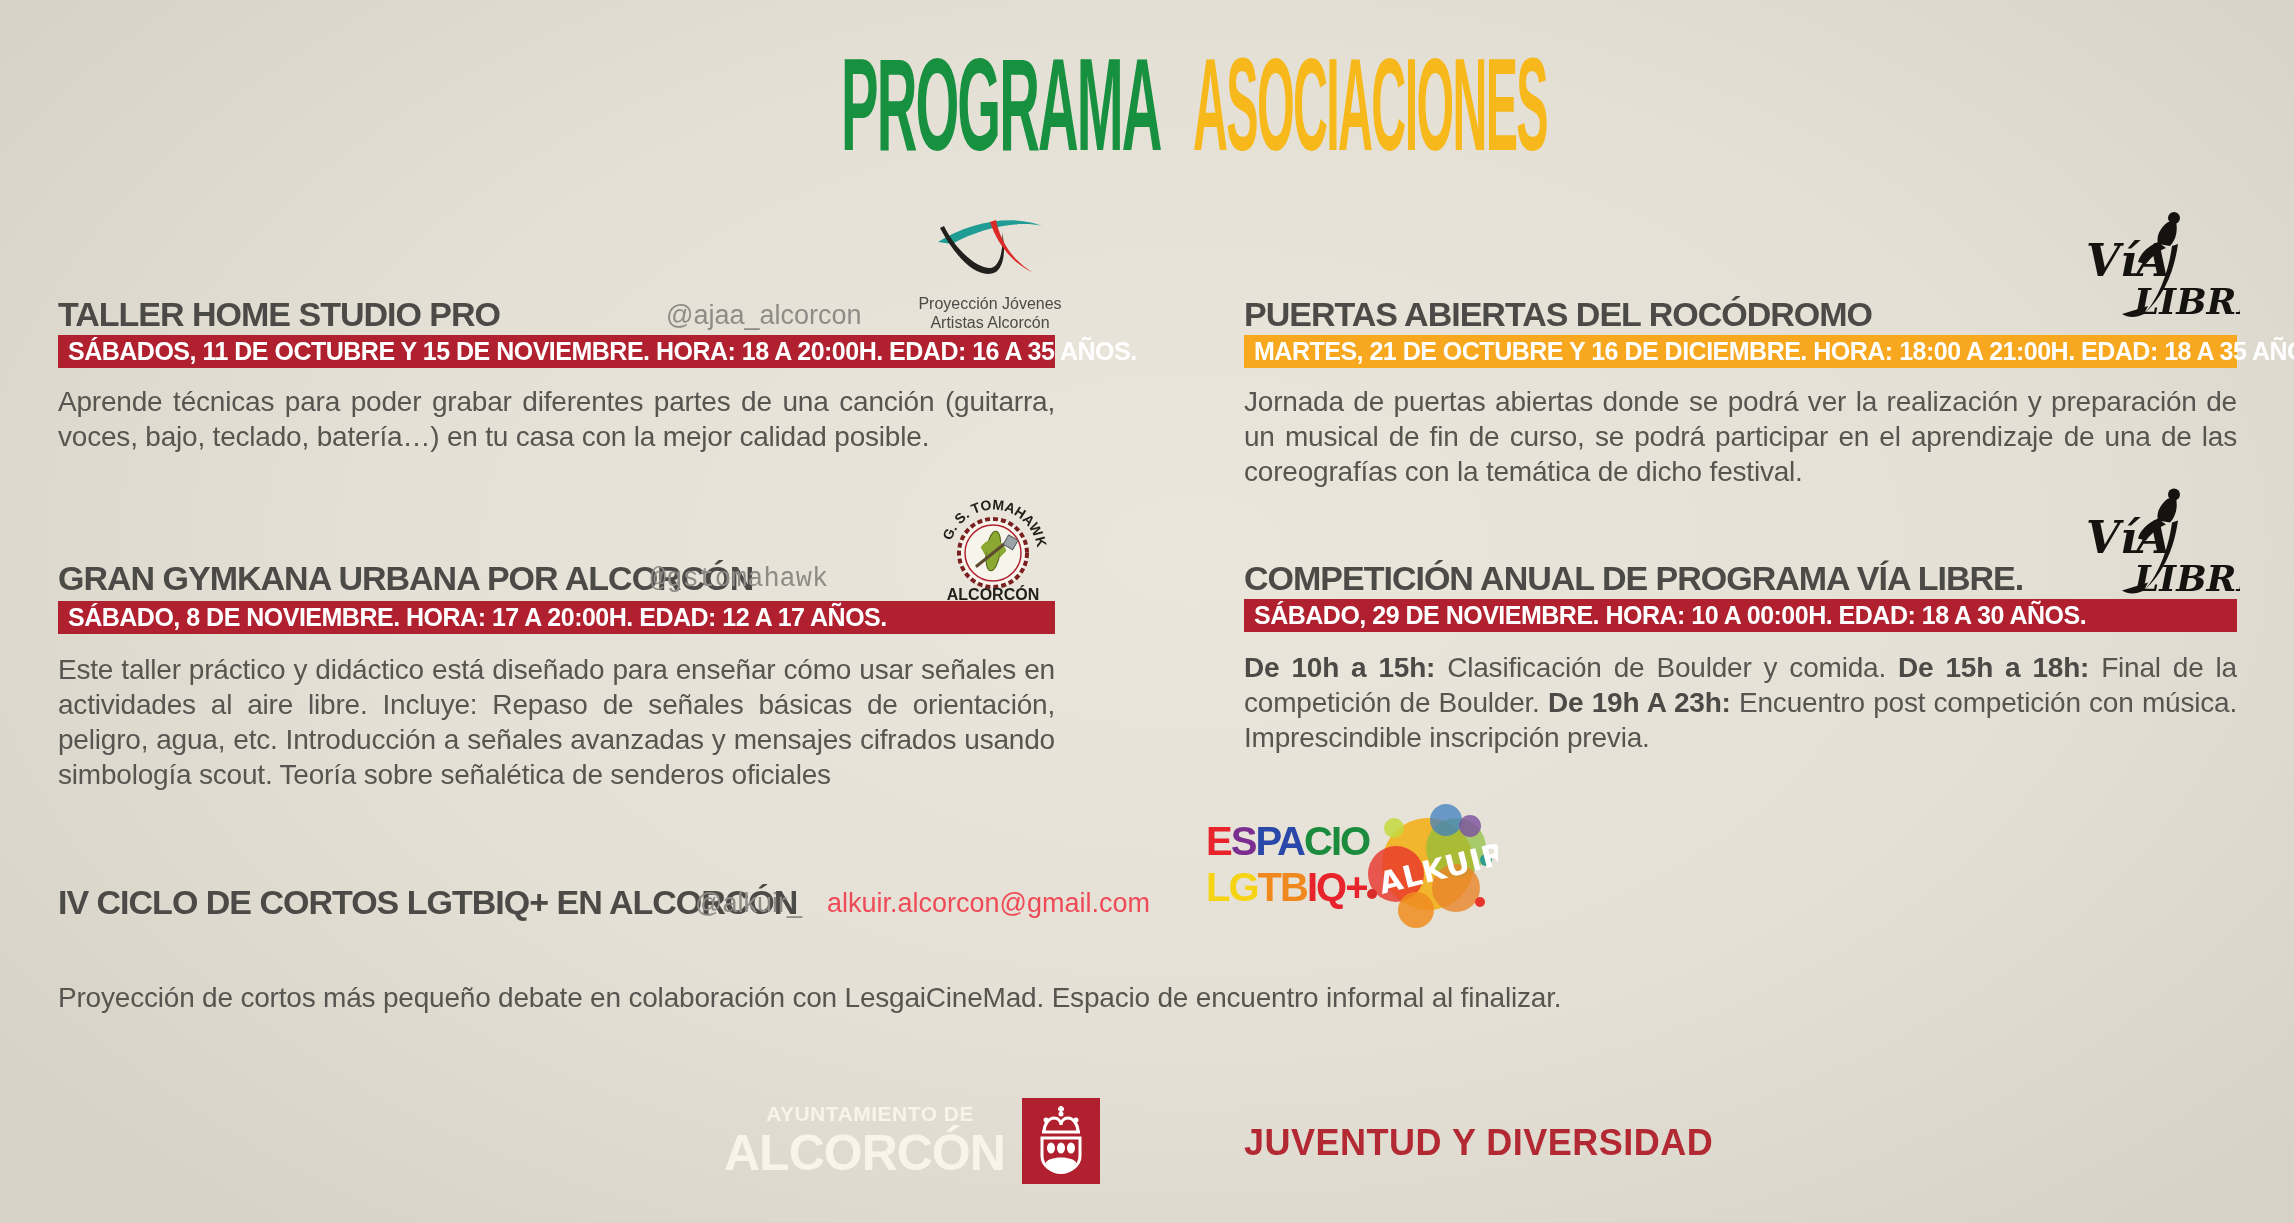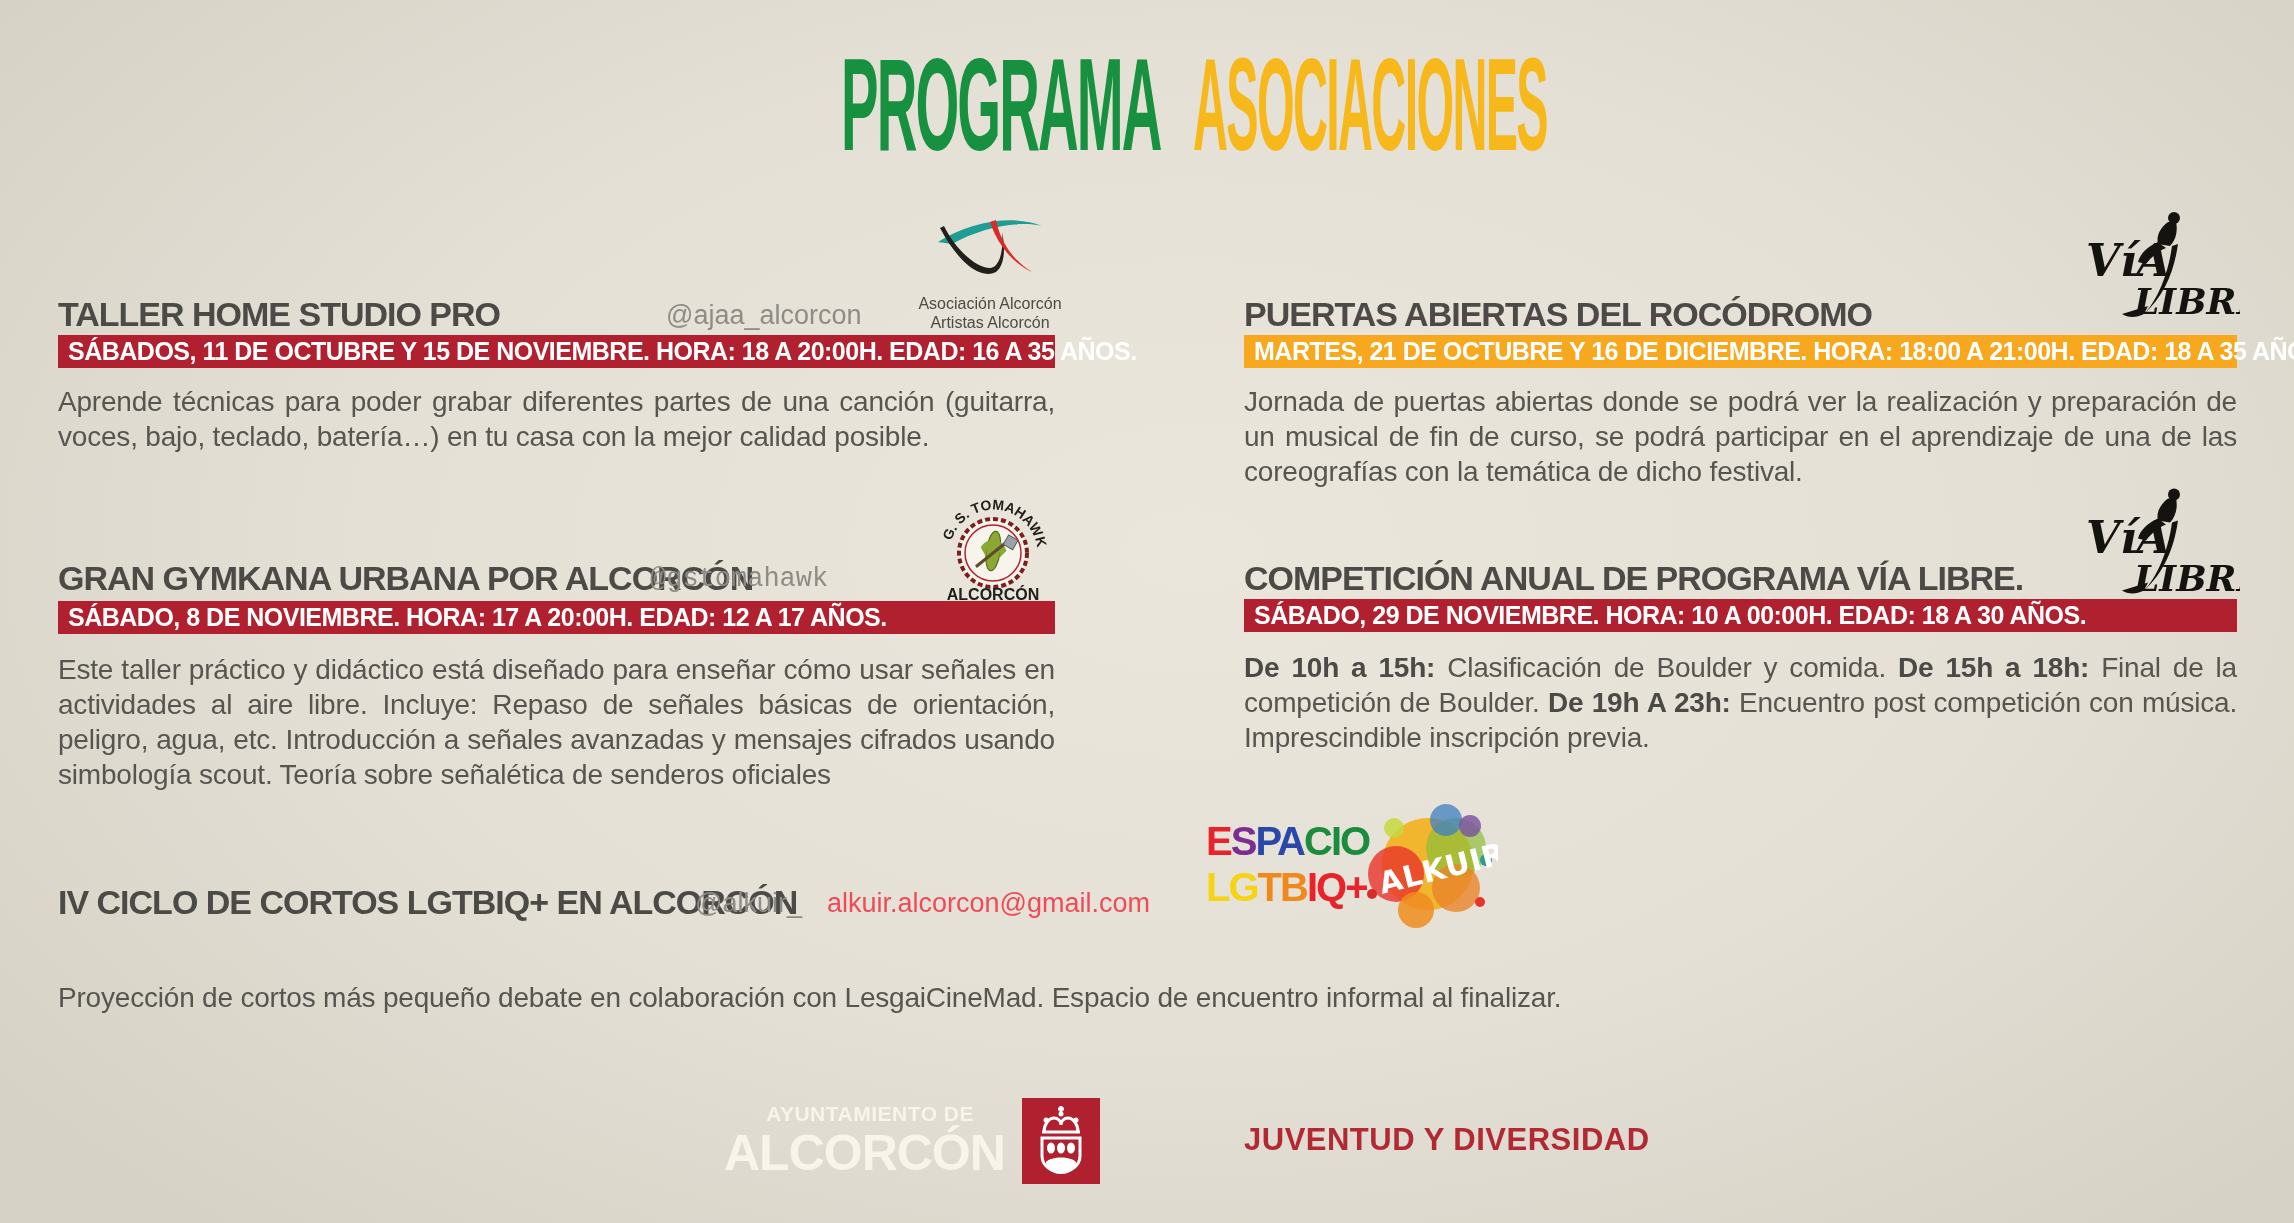--- a/index.html
+++ b/index.html
@@ -49,21 +49,21 @@
   
   .logo { position:absolute; }
   .logo-caption { text-align:center; font-size:16px; line-height:19px; color:#4b4a46; }
   
   #logo-espacio { width:132px; }
   .esp-row { font-weight:700; font-size:40px; letter-spacing:-2px; line-height:46px; text-align:left; white-space:nowrap; font-family:"Liberation Sans", sans-serif; }
   
   .footer-org { position:absolute; left:724px; top:1102px; width:250px; text-align:right; color:#f8f4e9; }
   .footer-org-small { font-size:21px; font-weight:700; letter-spacing:0.5px; line-height:24px; }
   .footer-org-big { font-size:50px; font-weight:700; letter-spacing:-1px; line-height:54px; }
-  .footer-dept { position:absolute; left:1244px; top:1122px; font-size:31px; font-weight:700; letter-spacing:0.5px; }
+  .footer-dept { position:absolute; left:1244px; top:1122px; font-size:36px; font-weight:700; letter-spacing:0.5px; }
 </style>
 </head>
 <body>
 
 <div id="poster">
 
   <div class="title-word" id="title-word1" style="color: rgb(23, 145, 63);">PROGRAMA</div>
   <div class="title-word" id="title-word2" style="color: rgb(246, 184, 27);">ASOCIACIONES</div>
 
   <div class="section" style="left:58px; top:292px; width:997px;">
@@ -99,21 +99,21 @@
     <div class="evt-body nojust" style="top:100px; width:2179px;">Proyección de cortos más pequeño debate en colaboración con LesgaiCineMad. Espacio de encuentro informal al finalizar.</div>
   </div>
 
   <div class="logo" style="left:900px; top:210px; width:180px;">
     <svg width="180" height="80" viewBox="0 0 180 80">
       <path d="M38,32 C70,12 112,4 142,16 C118,10 80,18 52,34 Z" fill="#1f9d94"></path>
       <path d="M40,18 C58,52 80,70 96,62 C104,56 106,40 102,22 C104,44 98,58 90,58 C76,58 56,40 44,16 Z" fill="#22201c"></path>
       <path d="M96,10 C100,30 112,50 132,62 C114,54 98,36 90,12 Z" fill="#d92b27"></path>
     </svg>
     <div class="logo-caption">
-      <div>Asociación Alcorcón</div>
+      <div>Proyección Jóvenes</div>
       <div>Artistas Alcorcón</div>
     </div>
   </div>
 
   <div class="logo" style="left:936px; top:483px; width:115px;">
     <svg width="115" height="122" viewBox="0 0 115 122">
       <defs>
           <path id="tomahawk-arc" d="M 14,64 A 44,44 0 0 1 101,64" fill="none"></path>
         </defs>
       <circle cx="57" cy="70" r="34" fill="#f7f4ec" stroke="#7a1f1f" stroke-width="4" stroke-dasharray="5 3"></circle>

